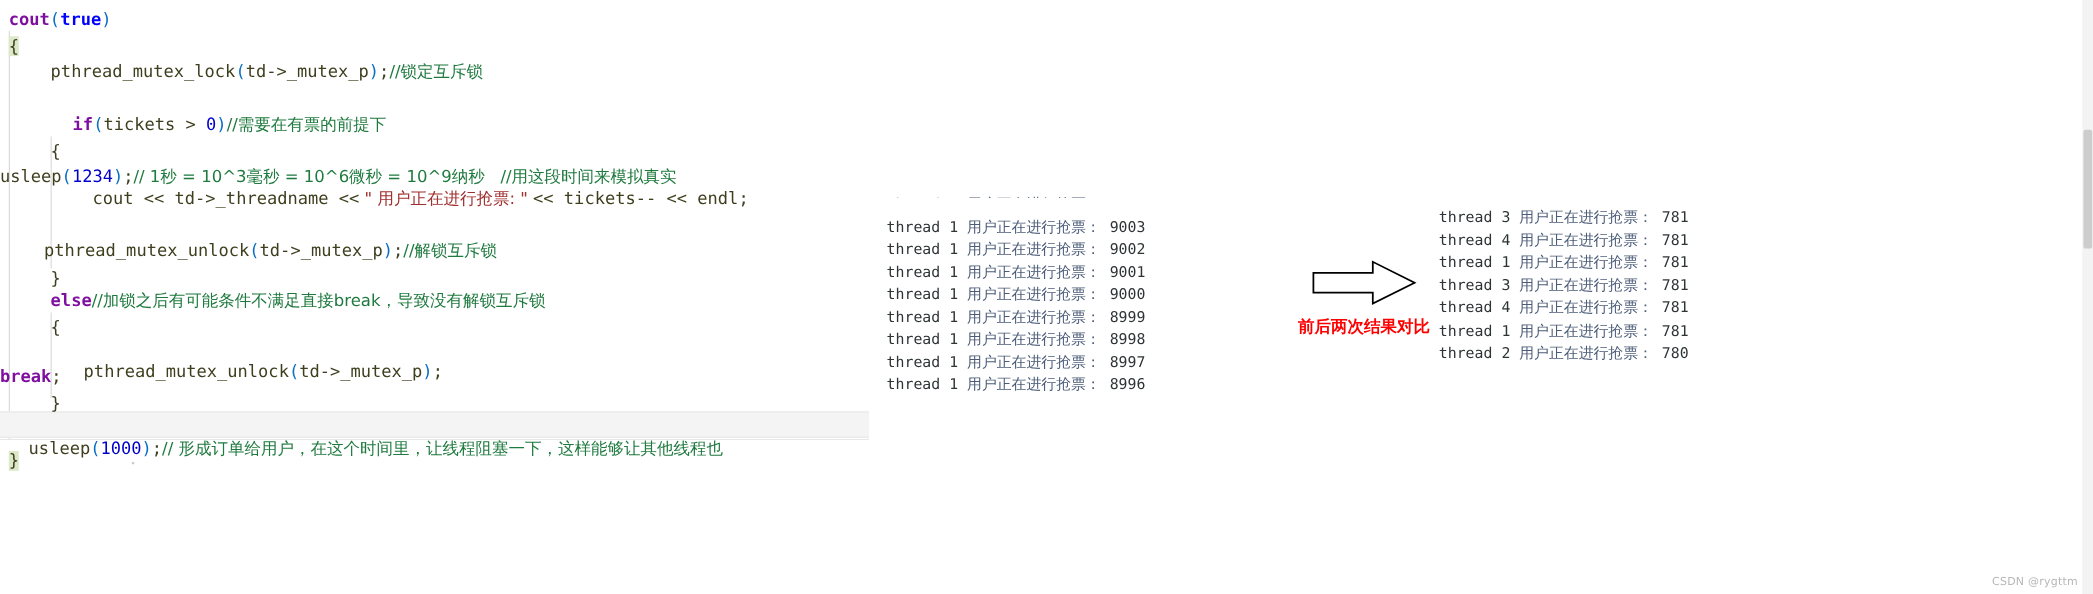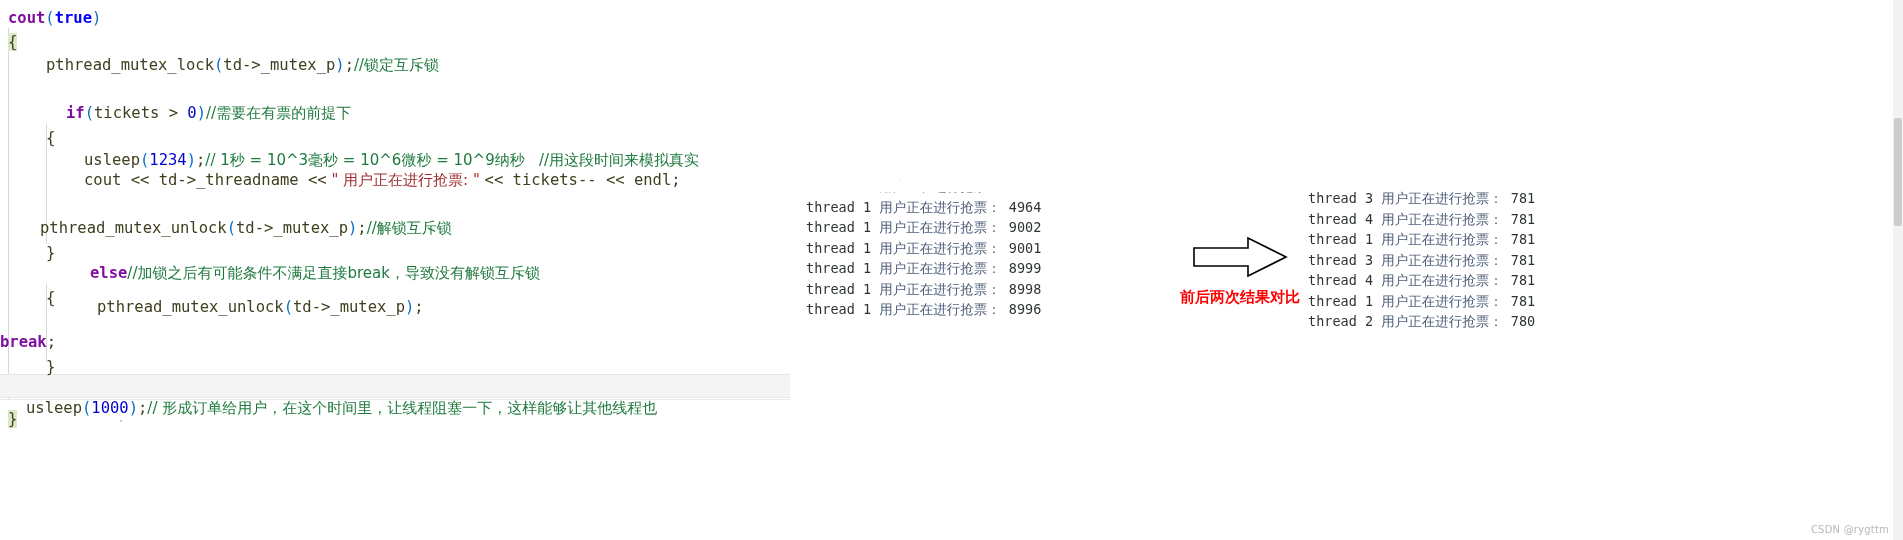--- a/index.html
+++ b/index.html
@@ -163,43 +163,45 @@
 
   <div class="line-band" style="top:374px; width:790px;"></div>
   <div class="line-band" style="top:399px; width:790px; background:#ffffff; border-bottom:none;"></div>
 
   <div id="code-lines">
       <div class="code-line" style="top: 8px; padding-left: 8px;"><span class="tok-kw">cout</span><span class="tok-paren">(</span><span class="tok-kw2">true</span><span class="tok-paren">)</span></div>
       <div class="code-line" style="top: 32px; padding-left: 8px;"><span class="tok-brace brace-hl">{</span></div>
       <div class="code-line" style="top: 55px; padding-left: 46px;"><span class="tok-fn">pthread_mutex_lock</span><span class="tok-paren">(</span><span class="tok-plain">td-&gt;_mutex_p</span><span class="tok-paren">)</span><span class="tok-plain">;</span><span class="tok-comment cn">//锁定互斥锁</span></div>
       <div class="code-line" style="top: 103px; padding-left: 66px;"><span class="tok-kw">if</span><span class="tok-paren">(</span><span class="tok-plain">tickets</span><span class="tok-op"> &gt; </span><span class="tok-num">0</span><span class="tok-paren">)</span><span class="tok-comment cn">//需要在有票的前提下</span></div>
       <div class="code-line" style="top: 128px; padding-left: 46px;"><span class="tok-brace">{</span></div>
-      <div class="code-line" style="top: 150px; padding-left: 84px;"><span class="tok-fn">usleep</span><span class="tok-paren">(</span><span class="tok-num">1234</span><span class="tok-paren">)</span><span class="tok-plain">;</span><span class="tok-comment cn">// 1秒 = 10^3毫秒 = 10^6微秒 = 10^9纳秒   //用这段时间来模拟真实</span></div>
+      <div class="code-line" style="top: 150px; "><span class="tok-fn">usleep</span><span class="tok-paren">(</span><span class="tok-num">1234</span><span class="tok-paren">)</span><span class="tok-plain">;</span><span class="tok-comment cn">// 1秒 = 10^3毫秒 = 10^6微秒 = 10^9纳秒   //用这段时间来模拟真实</span></div>
       <div class="code-line" style="top: 170px; padding-left: 84px;"><span class="tok-plain">cout </span><span class="tok-op">&lt;&lt;</span><span class="tok-plain"> td-&gt;_threadname </span><span class="tok-op">&lt;&lt;</span><span class="tok-str cn"> " 用户正在进行抢票: " </span><span class="tok-op">&lt;&lt;</span><span class="tok-plain"> tickets-- </span><span class="tok-op">&lt;&lt;</span><span class="tok-plain"> endl;</span></div>
       <div class="code-line" style="top: 218px; padding-left: 40px;"><span class="tok-fn">pthread_mutex_unlock</span><span class="tok-paren">(</span><span class="tok-plain">td-&gt;_mutex_p</span><span class="tok-paren">)</span><span class="tok-plain">;</span><span class="tok-comment cn">//解锁互斥锁</span></div>
       <div class="code-line" style="top: 243px; padding-left: 46px;"><span class="tok-brace">}</span></div>
-      <div class="code-line" style="top: 263px; padding-left: 46px; margin-left: 44px;"><span class="tok-kw">else</span><span class="tok-comment cn">//加锁之后有可能条件不满足直接break，导致没有解锁互斥锁</span></div>
+      <div class="code-line" style="top: 263px; padding-left: 46px;"><span class="tok-kw">else</span><span class="tok-comment cn">//加锁之后有可能条件不满足直接break，导致没有解锁互斥锁</span></div>
       <div class="code-line" style="top: 288px; padding-left: 46px;"><span class="tok-brace">{</span></div>
-      <div class="code-line" style="top: 297px; padding-left: 76px; margin-left: 21px;"><span class="tok-fn">pthread_mutex_unlock</span><span class="tok-paren">(</span><span class="tok-plain">td-&gt;_mutex_p</span><span class="tok-paren">)</span><span class="tok-plain">;</span></div>
+      <div class="code-line" style="top: 328px; padding-left: 76px;"><span class="tok-fn">pthread_mutex_unlock</span><span class="tok-paren">(</span><span class="tok-plain">td-&gt;_mutex_p</span><span class="tok-paren">)</span><span class="tok-plain">;</span></div>
       <div class="code-line" style="top: 332px; "><span class="tok-kw">break</span><span class="tok-plain">;</span></div>
       <div class="code-line" style="top: 357px; padding-left: 46px;"><span class="tok-brace">}</span></div>
       <div class="code-line" style="top: 398px; padding-left: 26px;"><span class="tok-fn">usleep</span><span class="tok-paren">(</span><span class="tok-num">1000</span><span class="tok-paren">)</span><span class="tok-plain">;</span><span class="tok-comment cn">// 形成订单给用户，在这个时间里，让线程阻塞一下，这样能够让其他线程也</span></div>
       <div class="code-line" style="top: 409px; padding-left: 8px;"><span class="tok-brace brace-hl">}</span></div>
     </div>
 
   <div class="dot-mark" style="left:120px; top:420px;"></div>
 </div>
 
 <div id="term-left" class="term-block" style="left:806px; top:176px;">
     <div class="term-row"><span class="term-thread">thread 1 </span><span class="term-cn">用户正在进行抢票：</span><span class="term-num"> 9004</span></div>
-    <div class="term-row"><span class="term-thread">thread 1 </span><span class="term-cn">用户正在进行抢票：</span><span class="term-num"> 4964</span></div>
+    <div class="term-row"><span class="term-thread">thread 1 </span><span class="term-cn">用户正在进行抢票：</span><span class="term-num"> 9003</span></div>
     <div class="term-row"><span class="term-thread">thread 1 </span><span class="term-cn">用户正在进行抢票：</span><span class="term-num"> 9002</span></div>
     <div class="term-row"><span class="term-thread">thread 1 </span><span class="term-cn">用户正在进行抢票：</span><span class="term-num"> 9001</span></div>
+    <div class="term-row"><span class="term-thread">thread 1 </span><span class="term-cn">用户正在进行抢票：</span><span class="term-num"> 9000</span></div>
     <div class="term-row"><span class="term-thread">thread 1 </span><span class="term-cn">用户正在进行抢票：</span><span class="term-num"> 8999</span></div>
     <div class="term-row"><span class="term-thread">thread 1 </span><span class="term-cn">用户正在进行抢票：</span><span class="term-num"> 8998</span></div>
+    <div class="term-row"><span class="term-thread">thread 1 </span><span class="term-cn">用户正在进行抢票：</span><span class="term-num"> 8997</span></div>
     <div class="term-row"><span class="term-thread">thread 1 </span><span class="term-cn">用户正在进行抢票：</span><span class="term-num"> 8996</span></div>
   </div>
 <div id="term-left-clip"></div>
 
 <div id="annotation">
   <span id="arrow-icon">
     <svg width="96" height="42" viewBox="0 0 96 42" xmlns="http://www.w3.org/2000/svg">
       <polygon points="2,12 56,12 56,2 94,21 56,40 56,30 2,30" fill="#ffffff" stroke="#000000" stroke-width="1.6" stroke-linejoin="miter"></polygon>
     </svg>
   </span>

